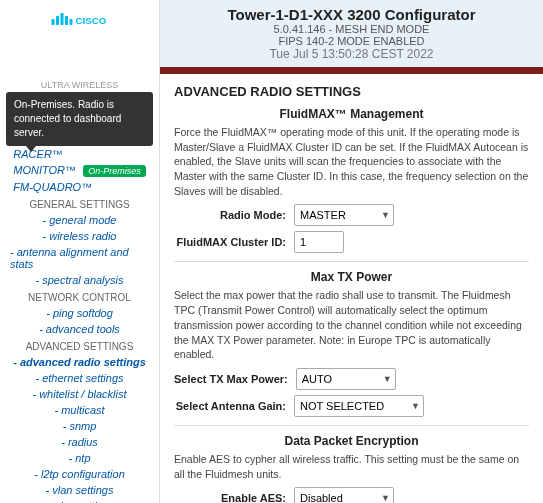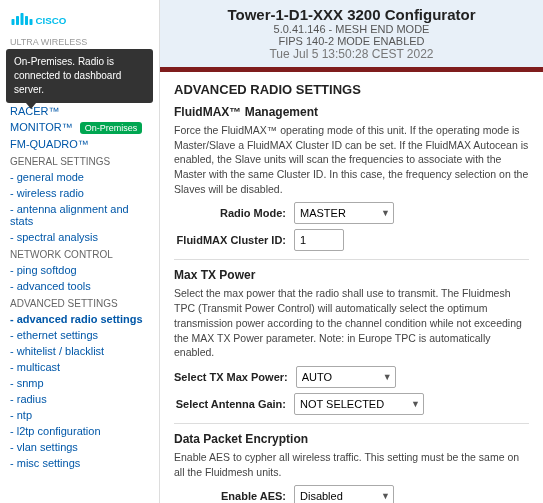--- a/index.html
+++ b/index.html
@@ -17,20 +17,21 @@
     
     .sidebar {
       width: 160px;
       min-width: 160px;
       background: #fff;
       border-right: 1px solid #ddd;
       display: flex;
       flex-direction: column;
       overflow-y: auto;
       position: relative;
+      align-items: center;
     }
 
     .cisco-logo {
       padding: 8px 10px 4px 10px;
       text-align: left;
     }
     .cisco-logo svg { width: 60px; height: 22px; }
 
     .tooltip-box {
       background: #333;
@@ -60,20 +61,21 @@
       font-weight: normal;
     }
 
     .sidebar-item {
       padding: 2px 10px;
       font-size: 11px;
       color: #0057a8;
       cursor: pointer;
       text-decoration: none;
       display: block;
+      font-style: italic;
     }
     .sidebar-item.active { font-weight: bold; }
 
     .sidebar-badge {
       display: inline-block;
       background: #00a651;
       color: #fff;
       font-size: 9px;
       padding: 1px 5px;
       border-radius: 3px;
@@ -86,21 +88,21 @@
       display: flex;
       flex-direction: column;
       overflow-y: auto;
       background: #fff;
     }
 
     .header {
       background: #e8f0f8;
       padding: 6px 12px;
       text-align: center;
-      border-bottom: 5px solid #7f1d1d;
+      border-bottom: 7px solid #7f1d1d;
     }
     .header-title {
       font-size: 15px;
       font-weight: bold;
       color: #222;
     }
     .header-sub {
       font-size: 11px;
       color: #555;
     }
@@ -123,20 +125,21 @@
       font-weight: bold;
       color: #222;
       text-transform: uppercase;
     }
 
     .subsection-title {
       font-size: 12px;
       font-weight: bold;
       color: #222;
       margin: 8px 0 4px 0;
+      text-align: center;
     }
 
     .description {
       font-size: 10.5px;
       color: #444;
       margin-bottom: 6px;
       line-height: 1.4;
     }
 
     .form-row {
@@ -215,21 +218,21 @@
 
       <rect x="2" y="14" width="4" height="8" fill="#00bceb" rx="1"></rect>
       <rect x="8" y="10" width="4" height="12" fill="#00bceb" rx="1"></rect>
       <rect x="14" y="6" width="4" height="16" fill="#00bceb" rx="1"></rect>
       <rect x="20" y="10" width="4" height="12" fill="#00bceb" rx="1"></rect>
       <rect x="26" y="14" width="4" height="8" fill="#00bceb" rx="1"></rect>
 
       <text x="34" y="20" font-family="Arial" font-size="13" font-weight="bold" fill="#00bceb">CISCO</text>
     </svg>
   </div>
-  <div style="font-size:9px;color:#999;padding:0 10px 2px 10px;"><span>ULTRA</span> <span>WIRELESS</span></div>
+  <div style="font-size:9px;color:#999;padding:0 10px 2px 10px;margin-top:43px;"><span>ULTRA</span> <span>WIRELESS</span></div>
 
   <div class="tooltip-box">
     <span>On-Premises. Radio is connected to dashboard server.</span>
   </div>
 
   <div>
     <div class="sidebar-item">
       <span>RACER™</span>
     </div>
     <div class="sidebar-item">

